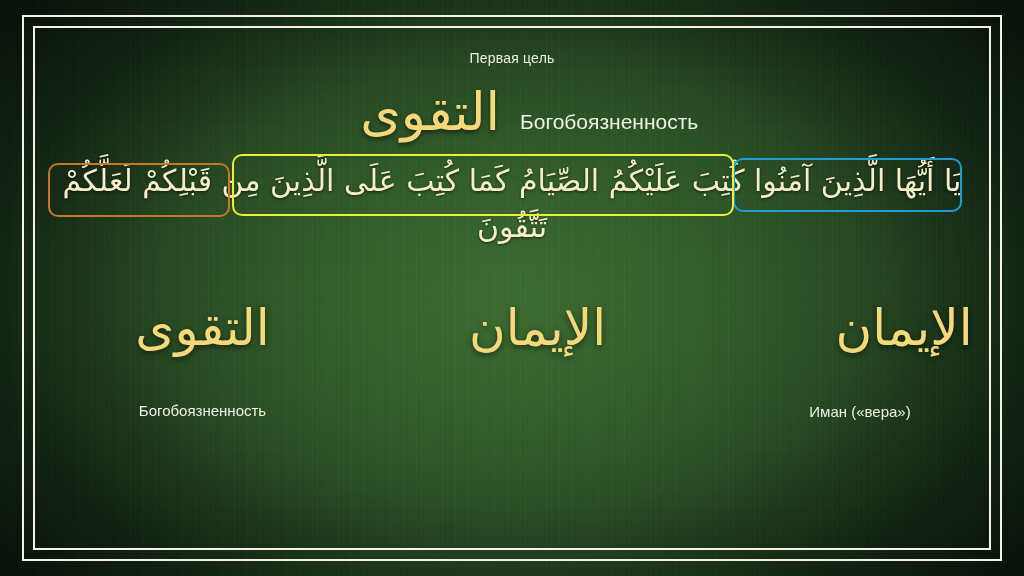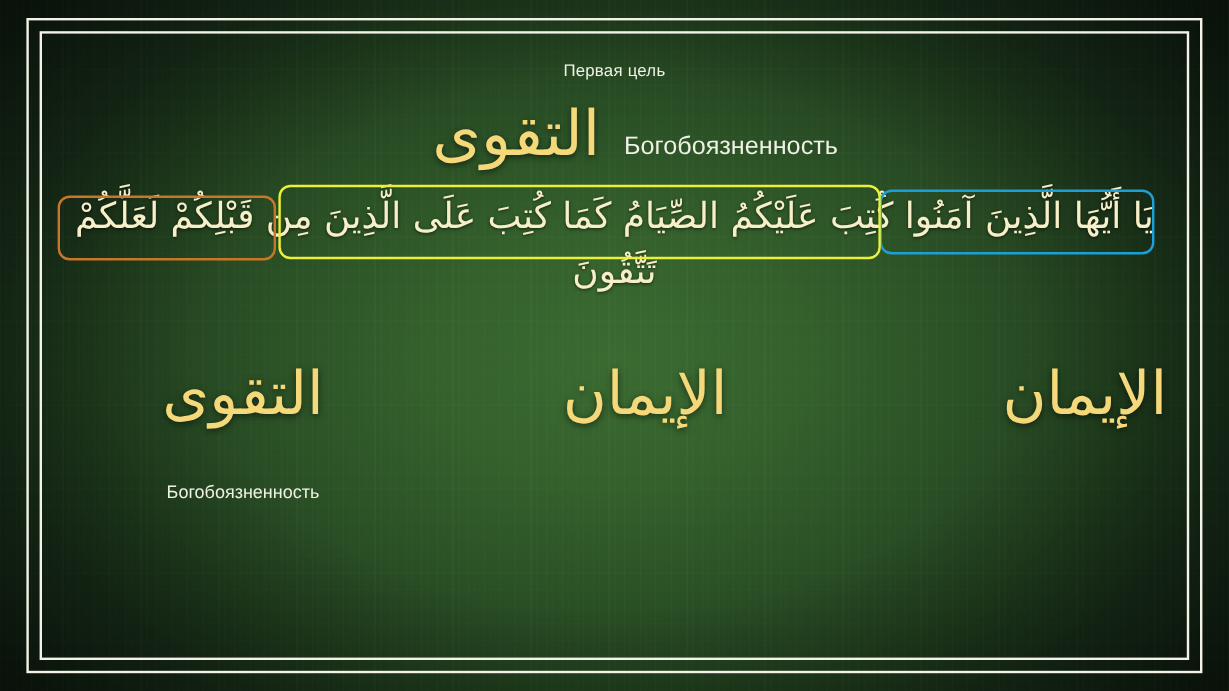--- a/index.html
+++ b/index.html
@@ -206,18 +206,19 @@
 
     <div class="equation">
 
       <div class="eq-word eq-iman">الإيمان</div>
 
       <div class="eq-word eq-siyam">الإيمان</div>
 
       <div class="eq-word eq-taqwa">التقوى</div>
     </div>
 
+    <div class="cap cap-iman">Иман («вера»)</div>
 
 
     <div class="cap cap-taqwa">Богобоязненность</div>
 
   </div>
 </div>
 
 </body></html>

